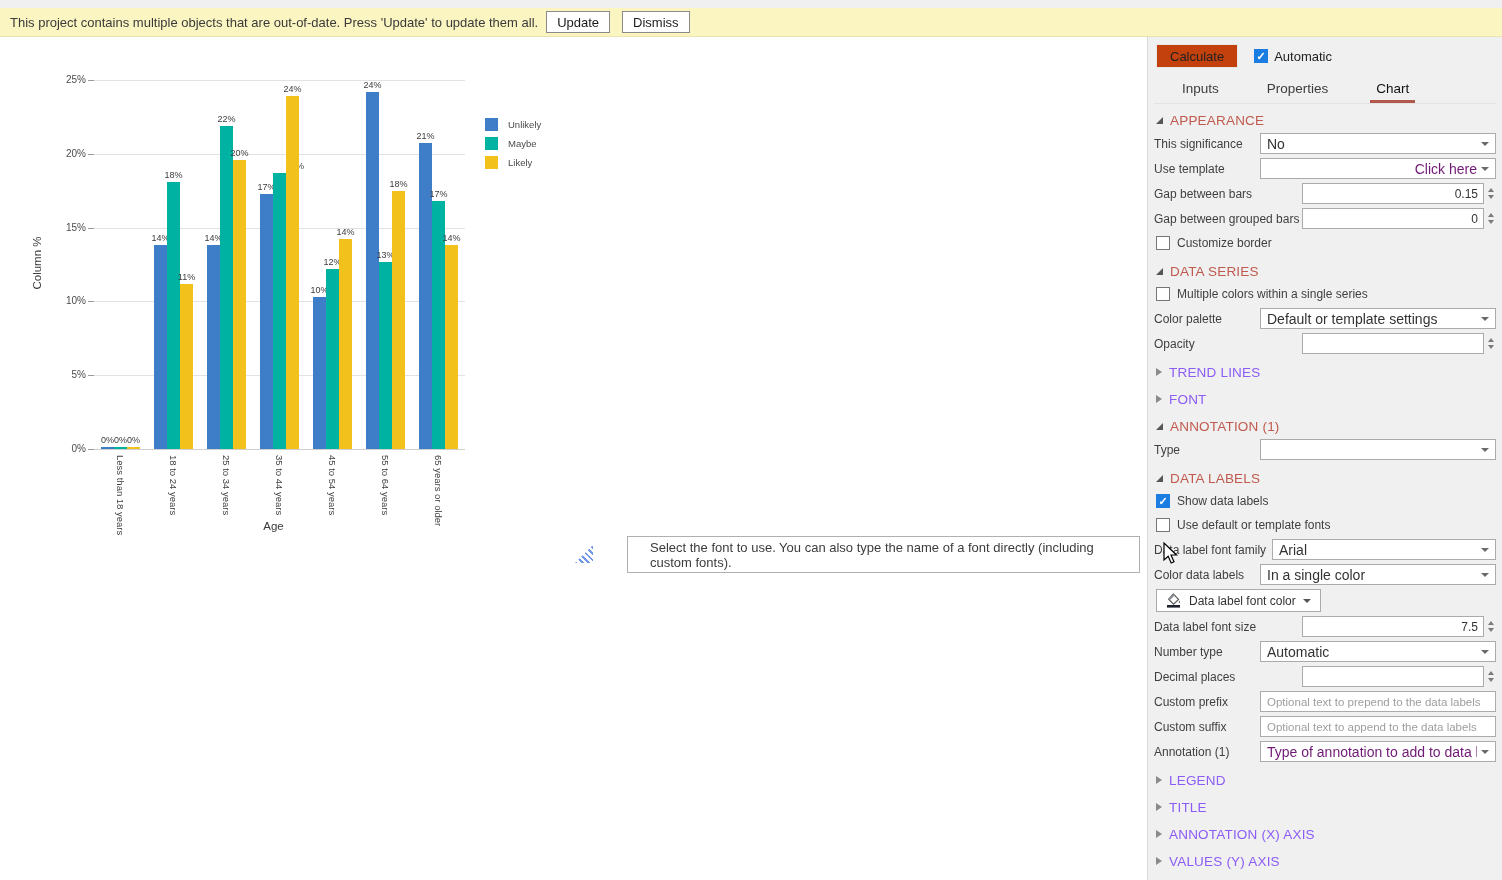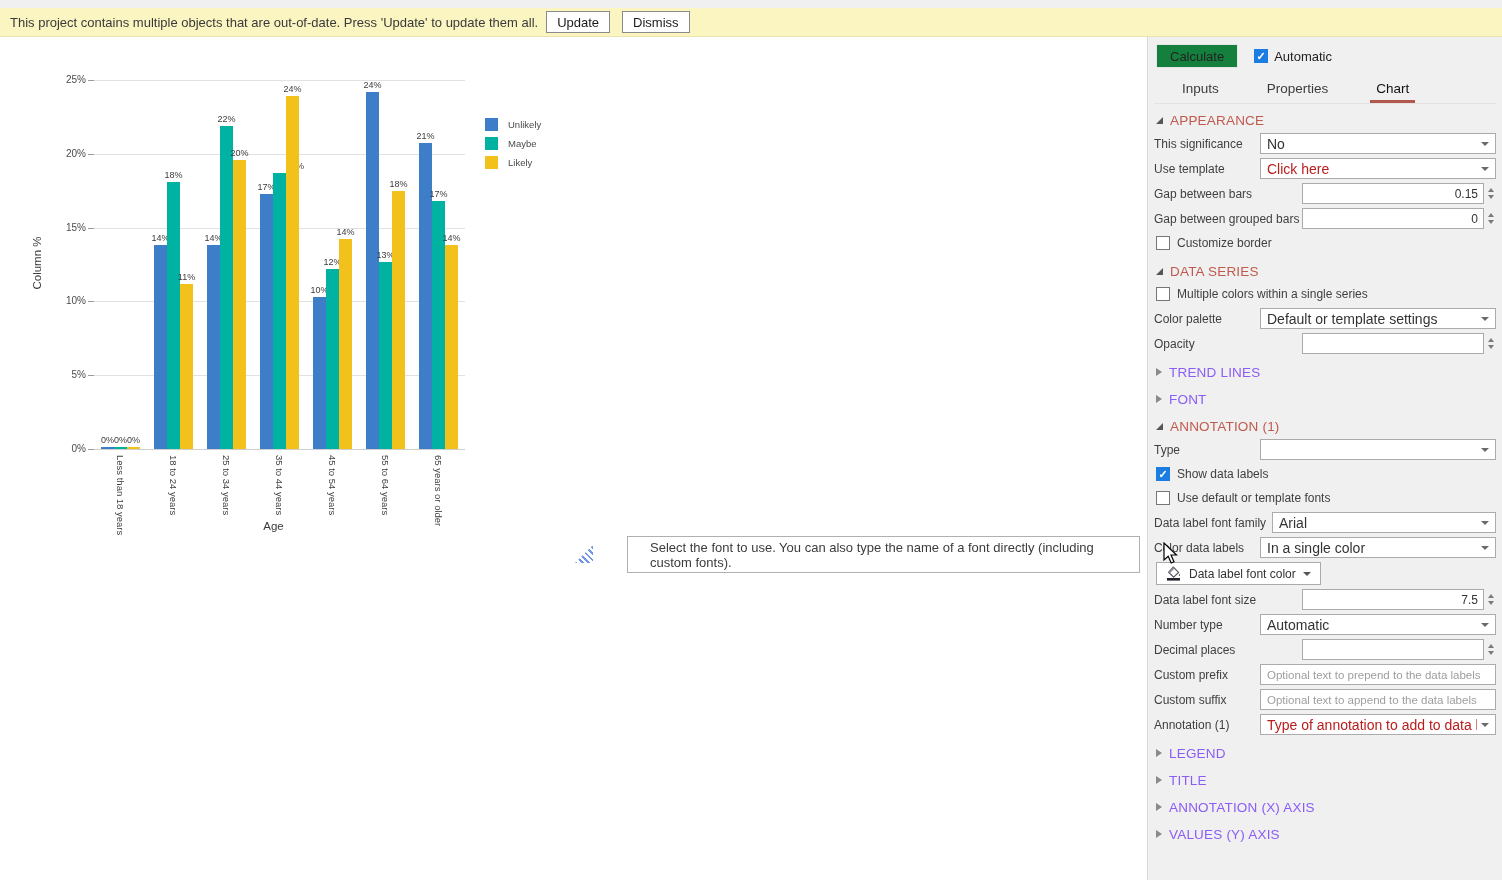--- a/index.html
+++ b/index.html
@@ -37,21 +37,21 @@
     background:#fff; border:1px solid #b0b0b0; display:flex; align-items:center;
     padding-left:22px; font-size:13px; color:#3c3c3c; }
   #hatch-icon { position:absolute; left:575px; top:545px; width:18px; height:18px;
     clip-path:polygon(100% 0, 100% 100%, 0 100%);
     background:repeating-linear-gradient(45deg,#6f96e8 0 2px,#ffffff 2px 4.5px); }
 
   
   #panel { position:absolute; left:1147px; top:37px; width:355px; height:843px;
     background:#f0f0f0; border-left:1px solid #d9d9d9; padding:6px 6px 0 6px; overflow:hidden; }
   #calc-row { display:flex; align-items:center; height:26px; padding-left:2px; }
-  #calculate-btn { background:#15803d; border:1px solid #e6e6e6; font-size:13px; color:#222;
+  #calculate-btn { background:#c2410c; border:1px solid #e6e6e6; font-size:13px; color:#222;
     height:24px; padding:0 13px; cursor:default; }
   #auto-wrap { display:flex; align-items:center; margin-left:16px; gap:6px; }
 
   .checkbox { width:14px; height:14px; border:1px solid #767676; background:#fff;
     display:inline-flex; align-items:center; justify-content:center; flex:none; }
   .checkbox.checked { background:#1b7ce2; border-color:#1b7ce2; color:#fff;
     font-size:11px; line-height:1; font-weight:bold; }
 
   #tabs { display:flex; align-items:flex-end; height:32px; margin-top:3px;
     border-bottom:1px solid #e3e3e3; padding-left:22px; gap:36px; }
@@ -69,21 +69,21 @@
   .sec-hdr.collapsed .txt { color:#8b5cf6; }
 
   .row { display:flex; align-items:center; height:25px; }
   .row .lbl { font-size:12px; color:#3f3f3f; flex:1; white-space:nowrap; overflow:hidden; }
   .cb-row { display:flex; align-items:center; height:24px; gap:7px; padding-left:2px; }
   .cb-row .lbl { font-size:12px; color:#3f3f3f; }
 
   .dropdown { width:236px; height:21px; background:#fff; border:1px solid #ababab;
     display:flex; align-items:center; padding:0 6px; flex:none; cursor:default; }
   .dropdown .val { flex:1; font-size:14px; color:#333; white-space:nowrap; overflow:hidden; }
-  .dropdown .val.placeholder { color:#b91c1c; }
+  .dropdown .val.placeholder { color:#701a75;text-align:right; }
   .dd-arrow { width:0; height:0; border-left:4px solid transparent; border-right:4px solid transparent;
     border-top:4px solid #6a6a6a; flex:none; margin-left:4px; }
 
   .numwrap { display:flex; align-items:center; flex:none; }
   .numinput { width:182px; height:21px; background:#fff; border:1px solid #ababab;
     font-size:12px; color:#333; text-align:right; padding:0 5px; font-family:"Liberation Sans",sans-serif; }
   .spinner { width:11px; height:21px; display:flex; flex-direction:column; align-items:center;
     justify-content:center; gap:3px; margin-left:1px; }
   .spin-up { width:0; height:0; border-left:3.5px solid transparent; border-right:3.5px solid transparent;
     border-bottom:4px solid #7a7a7a; }
@@ -302,20 +302,24 @@
     <span class="txt">ANNOTATION (1)</span>
   </div>
   <div class="row">
     <span class="lbl">Type</span>
     <span class="dropdown">
       <span class="val"></span>
       <span class="dd-arrow"></span>
     </span>
   </div>
 
+  <div class="sec-hdr expanded">
+    <span class="t-exp"></span>
+    <span class="txt">DATA LABELS</span>
+  </div>
   <div class="cb-row">
     <span class="checkbox checked">✓</span>
     <span class="lbl">Show data labels</span>
   </div>
   <div class="cb-row">
     <span class="checkbox"></span>
     <span class="lbl">Use default or template fonts</span>
   </div>
   <div class="row">
     <span class="lbl">Data label font family</span>

